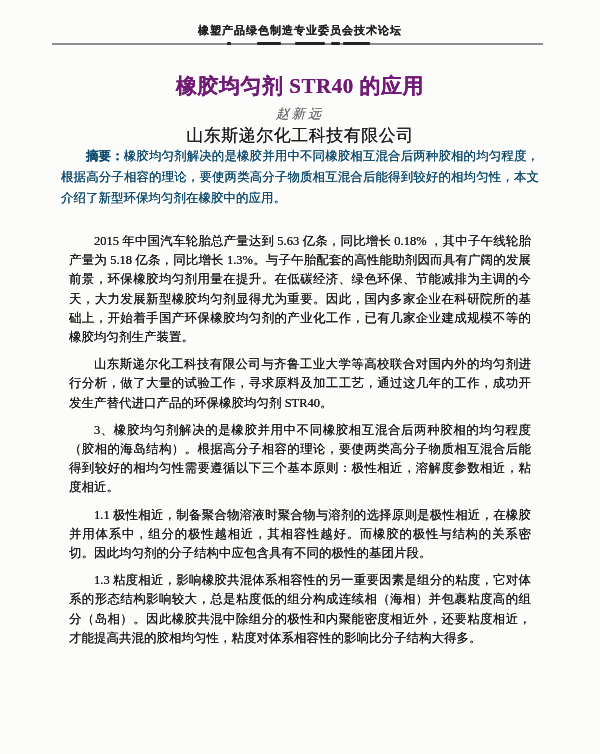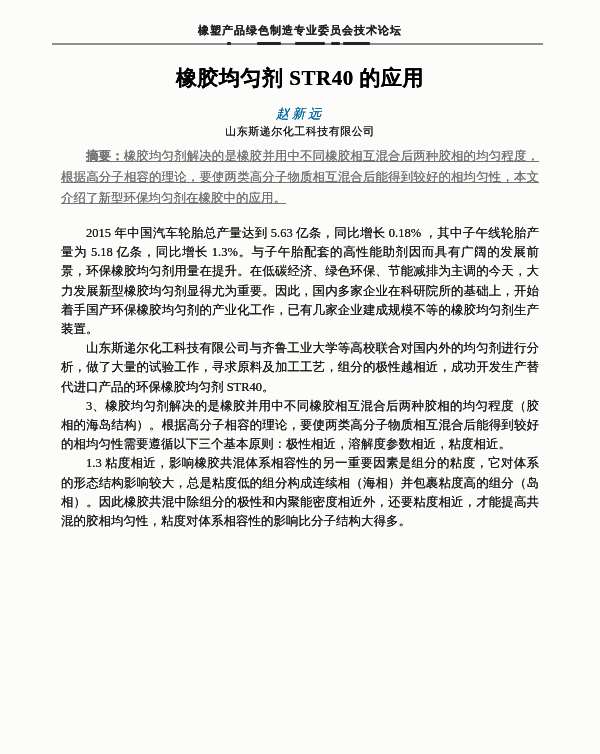--- a/index.html
+++ b/index.html
@@ -44,79 +44,78 @@
     border-radius: 1px;
   }
   .smudge.s1 { top: 42px; left: 227px; width: 4px;  }
   .smudge.s2 { top: 42px; left: 257px; width: 24px; }
   .smudge.s3 { top: 42px; left: 295px; width: 30px; }
   .smudge.s4 { top: 42px; left: 331px; width: 9px;  }
   .smudge.s5 { top: 42px; left: 343px; width: 27px; }
 
   .title {
     position: absolute;
-    top: 64px;
+    top: 72px;
     left: 0;
     width: 100%;
     margin: 0;
     text-align: center;
     font-size: 21px;
     font-weight: 700;
     letter-spacing: 0.5px;
-    color: #000000;
+    color: #701a75;
   }
   .author {
     position: absolute;
     top: 105px;
     left: 0;
     width: 100%;
     text-align: center;
     font-size: 13px;
     font-style: italic;
     letter-spacing: 3px;
-    color: #0369a1;
+    color: #737373;
   }
   .affiliation {
     position: absolute;
     top: 124px;
     left: 0;
     width: 100%;
     text-align: center;
-    font-size: 11px;
+    font-size: 17px;
     letter-spacing: 0.5px;
     color: #1d1d1d;
   }
 
   .abstract {
     position: absolute;
     top: 146px;
     left: 61px;
     width: 478px;
     margin: 0;
     font-size: 12.5px;
     line-height: 20.8px;
     text-align: justify;
     text-indent: 2em;
-    color: #737373;
-    text-decoration: underline;
+    color: #0c4a6e;
   }
   .abstract-label { font-weight: 700; }
 
   .body-text {
     position: absolute;
     top: 224px;
     left: 61px;
     width: 478px;
     font-size: 12.5px;
     line-height: 19.2px;
     text-align: justify;
     color: #1b1b1b;
   }
   .body-text p {
-    margin: 0;
+    margin: 8px;
     text-indent: 2em;
   }
 </style>
 </head>
 <body>
 
 <div class="page">
 
   <div class="forum-header">橡塑产品绿色制造专业委员会技术论坛</div>
 
@@ -130,18 +129,19 @@
   <h1 class="title">橡胶均匀剂 STR40 的应用</h1>
 
   <div class="author">赵新远</div>
 
   <div class="affiliation">山东斯递尔化工科技有限公司</div>
 
   <p class="abstract"><span class="abstract-label">摘要：</span><span>橡胶均匀剂解决的是橡胶并用中不同橡胶相互混合后两种胶相的均匀程度，根据高分子相容的理论，要使两类高分子物质相互混合后能得到较好的相均匀性，本文介绍了新型环保均匀剂在橡胶中的应用。</span></p>
 
   <div class="body-text">
     <p>2015 年中国汽车轮胎总产量达到 5.63 亿条，同比增长 0.18% ，其中子午线轮胎产量为 5.18 亿条，同比增长 1.3%。与子午胎配套的高性能助剂因而具有广阔的发展前景，环保橡胶均匀剂用量在提升。在低碳经济、绿色环保、节能减排为主调的今天，大力发展新型橡胶均匀剂显得尤为重要。因此，国内多家企业在科研院所的基础上，开始着手国产环保橡胶均匀剂的产业化工作，已有几家企业建成规模不等的橡胶均匀剂生产装置。</p>
-    <p>山东斯递尔化工科技有限公司与齐鲁工业大学等高校联合对国内外的均匀剂进行分析，做了大量的试验工作，寻求原料及加工工艺，组分的极性越相近，成功开发生产替代进口产品的环保橡胶均匀剂 STR40。</p>
+    <p>山东斯递尔化工科技有限公司与齐鲁工业大学等高校联合对国内外的均匀剂进行分析，做了大量的试验工作，寻求原料及加工工艺，通过这几年的工作，成功开发生产替代进口产品的环保橡胶均匀剂 STR40。</p>
     <p>3、橡胶均匀剂解决的是橡胶并用中不同橡胶相互混合后两种胶相的均匀程度（胶相的海岛结构）。根据高分子相容的理论，要使两类高分子物质相互混合后能得到较好的相均匀性需要遵循以下三个基本原则：极性相近，溶解度参数相近，粘度相近。</p>
+    <p>1.1 极性相近，制备聚合物溶液时聚合物与溶剂的选择原则是极性相近，在橡胶并用体系中，组分的极性越相近，其相容性越好。而橡胶的极性与结构的关系密切。因此均匀剂的分子结构中应包含具有不同的极性的基团片段。</p>
     <p>1.3 粘度相近，影响橡胶共混体系相容性的另一重要因素是组分的粘度，它对体系的形态结构影响较大，总是粘度低的组分构成连续相（海相）并包裹粘度高的组分（岛相）。因此橡胶共混中除组分的极性和内聚能密度相近外，还要粘度相近，才能提高共混的胶相均匀性，粘度对体系相容性的影响比分子结构大得多。</p>
   </div>
 
 </div>
 
 </body></html>

